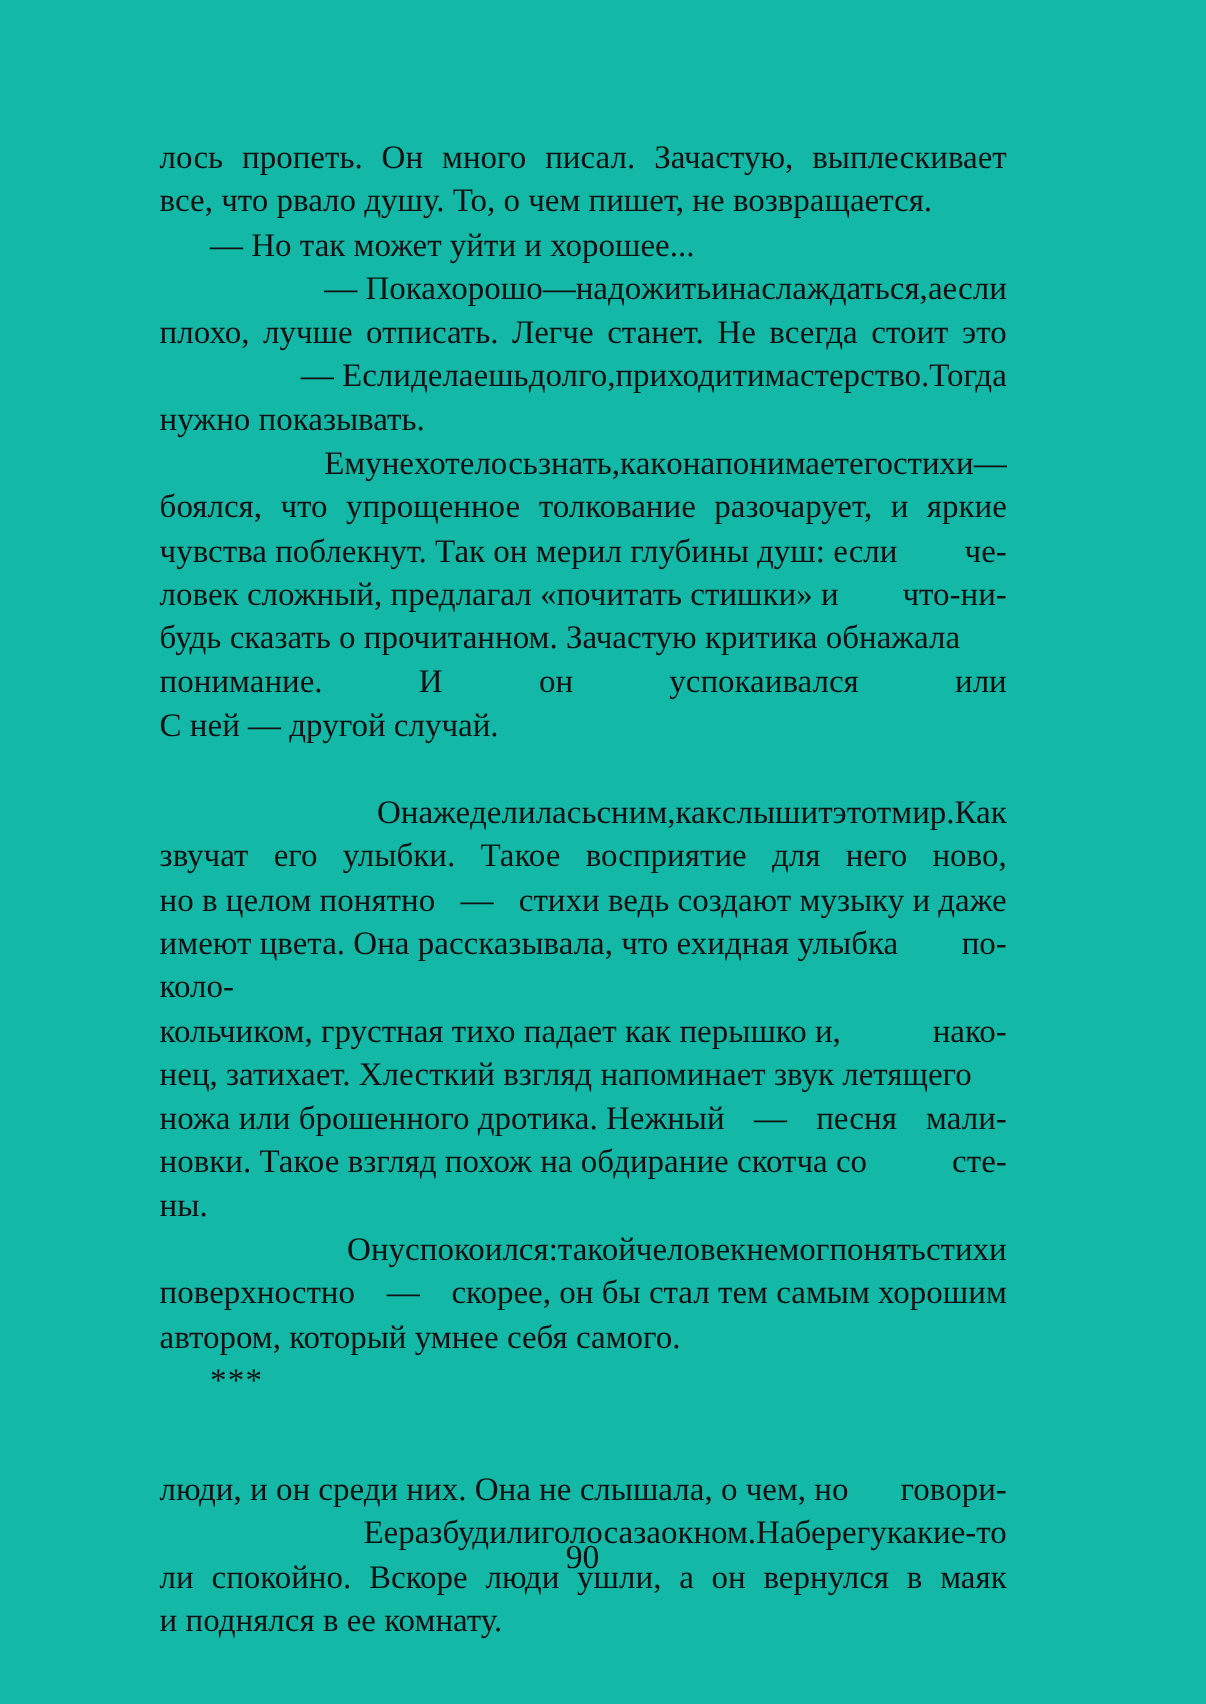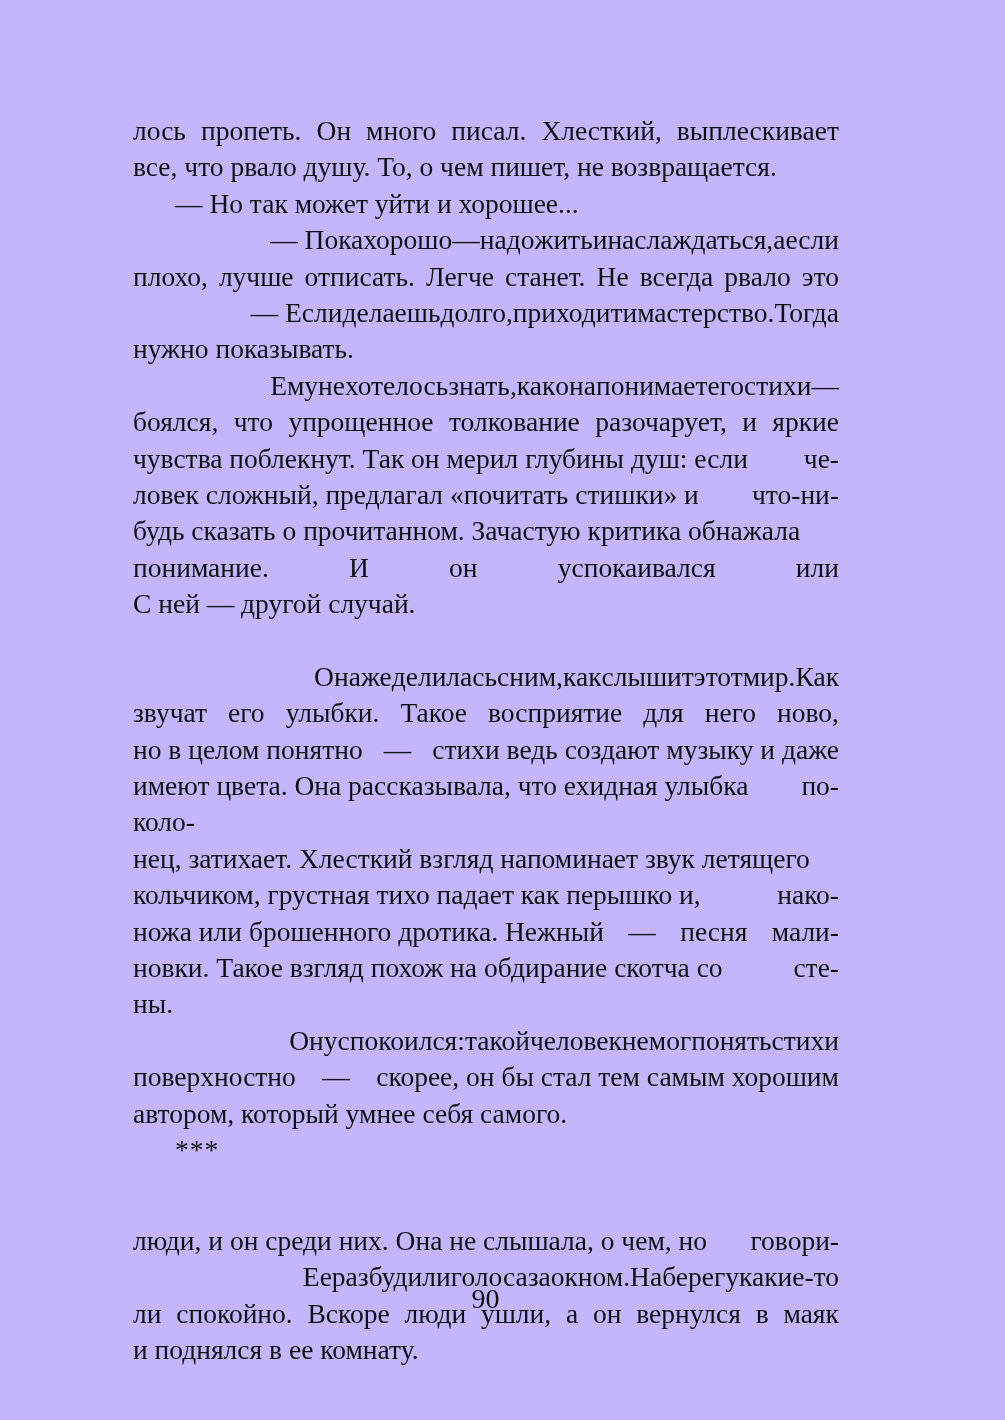--- a/index.html
+++ b/index.html
@@ -5,21 +5,21 @@
 <style>
   html, body {
     margin: 0;
     padding: 0;
     background: #ffffff;
   }
   .page {
     position: relative;
     width: 1005px;
     height: 1420px;
-    background: #c4b5fd;
+    background: #14b8a6;
     margin: 0 auto;
     overflow: hidden;
     font-family: "Liberation Serif", "DejaVu Serif", serif;
     color: #111111;
   }
   .text-block {
     position: absolute;
     left: 133px;
     top: 113px;
     width: 706px;
@@ -87,21 +87,21 @@
 <div class="page">
 
   <div class="text-block">
 
     <div class="line just">
       <span>лось</span>
       <span>пропеть.</span>
       <span>Он</span>
       <span>много</span>
       <span>писал.</span>
-      <span>Хлесткий,</span>
+      <span>Зачастую,</span>
       <span>выплескивает</span>
     </div>
     <div class="line last">все, что рвало душу. То, о чем пишет, не возвращается.</div>
 
     <div class="line last indent">— Но так может уйти и хорошее...</div>
 
     <div class="line just indent">
       <span>— Пока</span>
       <span>хорошо</span>
       <span>—</span>
@@ -113,21 +113,21 @@
       <span>если</span>
     </div>
     <div class="line just">
       <span>плохо,</span>
       <span>лучше</span>
       <span>отписать.</span>
       <span>Легче</span>
       <span>станет.</span>
       <span>Не</span>
       <span>всегда</span>
-      <span>рвало</span>
+      <span>стоит</span>
       <span>это</span>
     </div>
 
     <div class="line just indent">
       <span>— Если</span>
       <span>делаешь</span>
       <span>долго,</span>
       <span>приходит</span>
       <span>и</span>
       <span>мастерство.</span>
@@ -203,25 +203,25 @@
       <span>—</span>
       <span>стихи ведь создают музыку и даже</span>
     </div>
     <div class="line just">
       <span>имеют цвета. Она рассказывала, что ехидная улыбка</span>
       <span>по-</span>
     </div>
     <div class="line just">
       <span>коло-</span>
     </div>
-    <div class="line">нец, затихает. Хлесткий взгляд напоминает звук летящего</div>
     <div class="line just">
       <span>кольчиком, грустная тихо падает как перышко и,</span>
       <span>нако-</span>
     </div>
+    <div class="line">нец, затихает. Хлесткий взгляд напоминает звук летящего</div>
     <div class="line just">
       <span>ножа или брошенного дротика. Нежный</span>
       <span>—</span>
       <span>песня</span>
       <span>мали-</span>
     </div>
     <div class="line just">
       <span>новки. Такое взгляд похож на обдирание скотча со</span>
       <span>сте-</span>
     </div>

